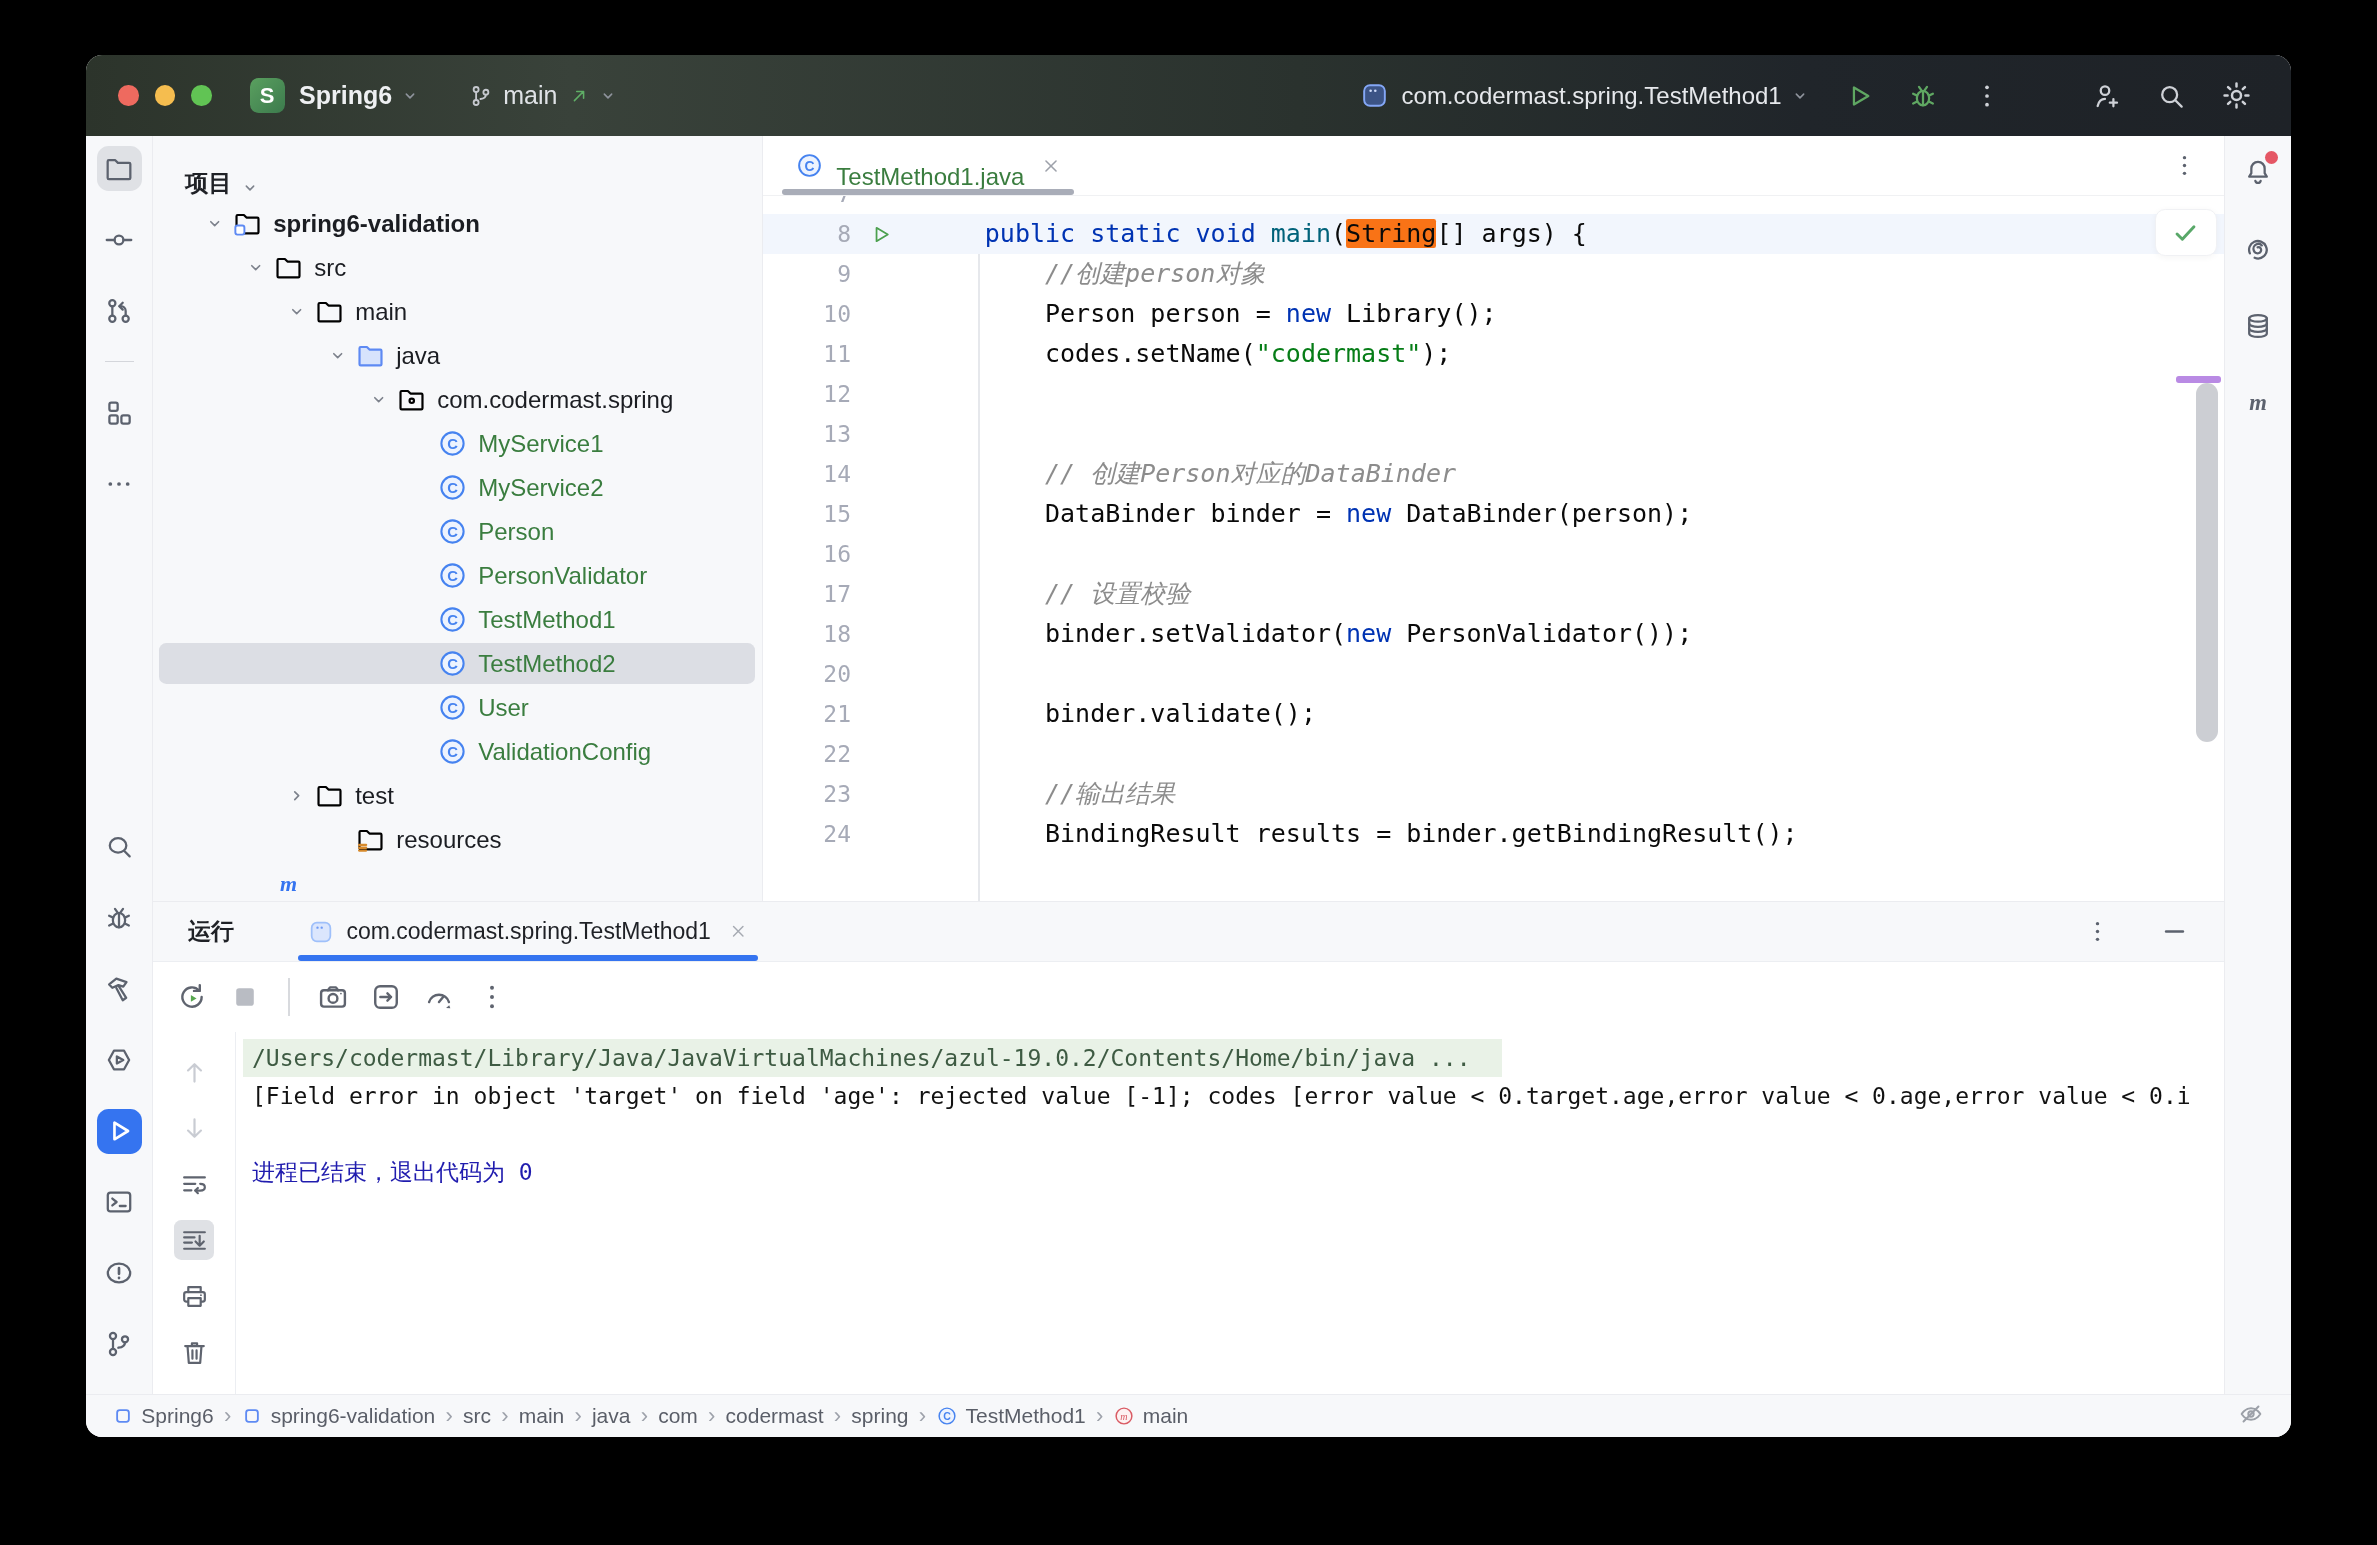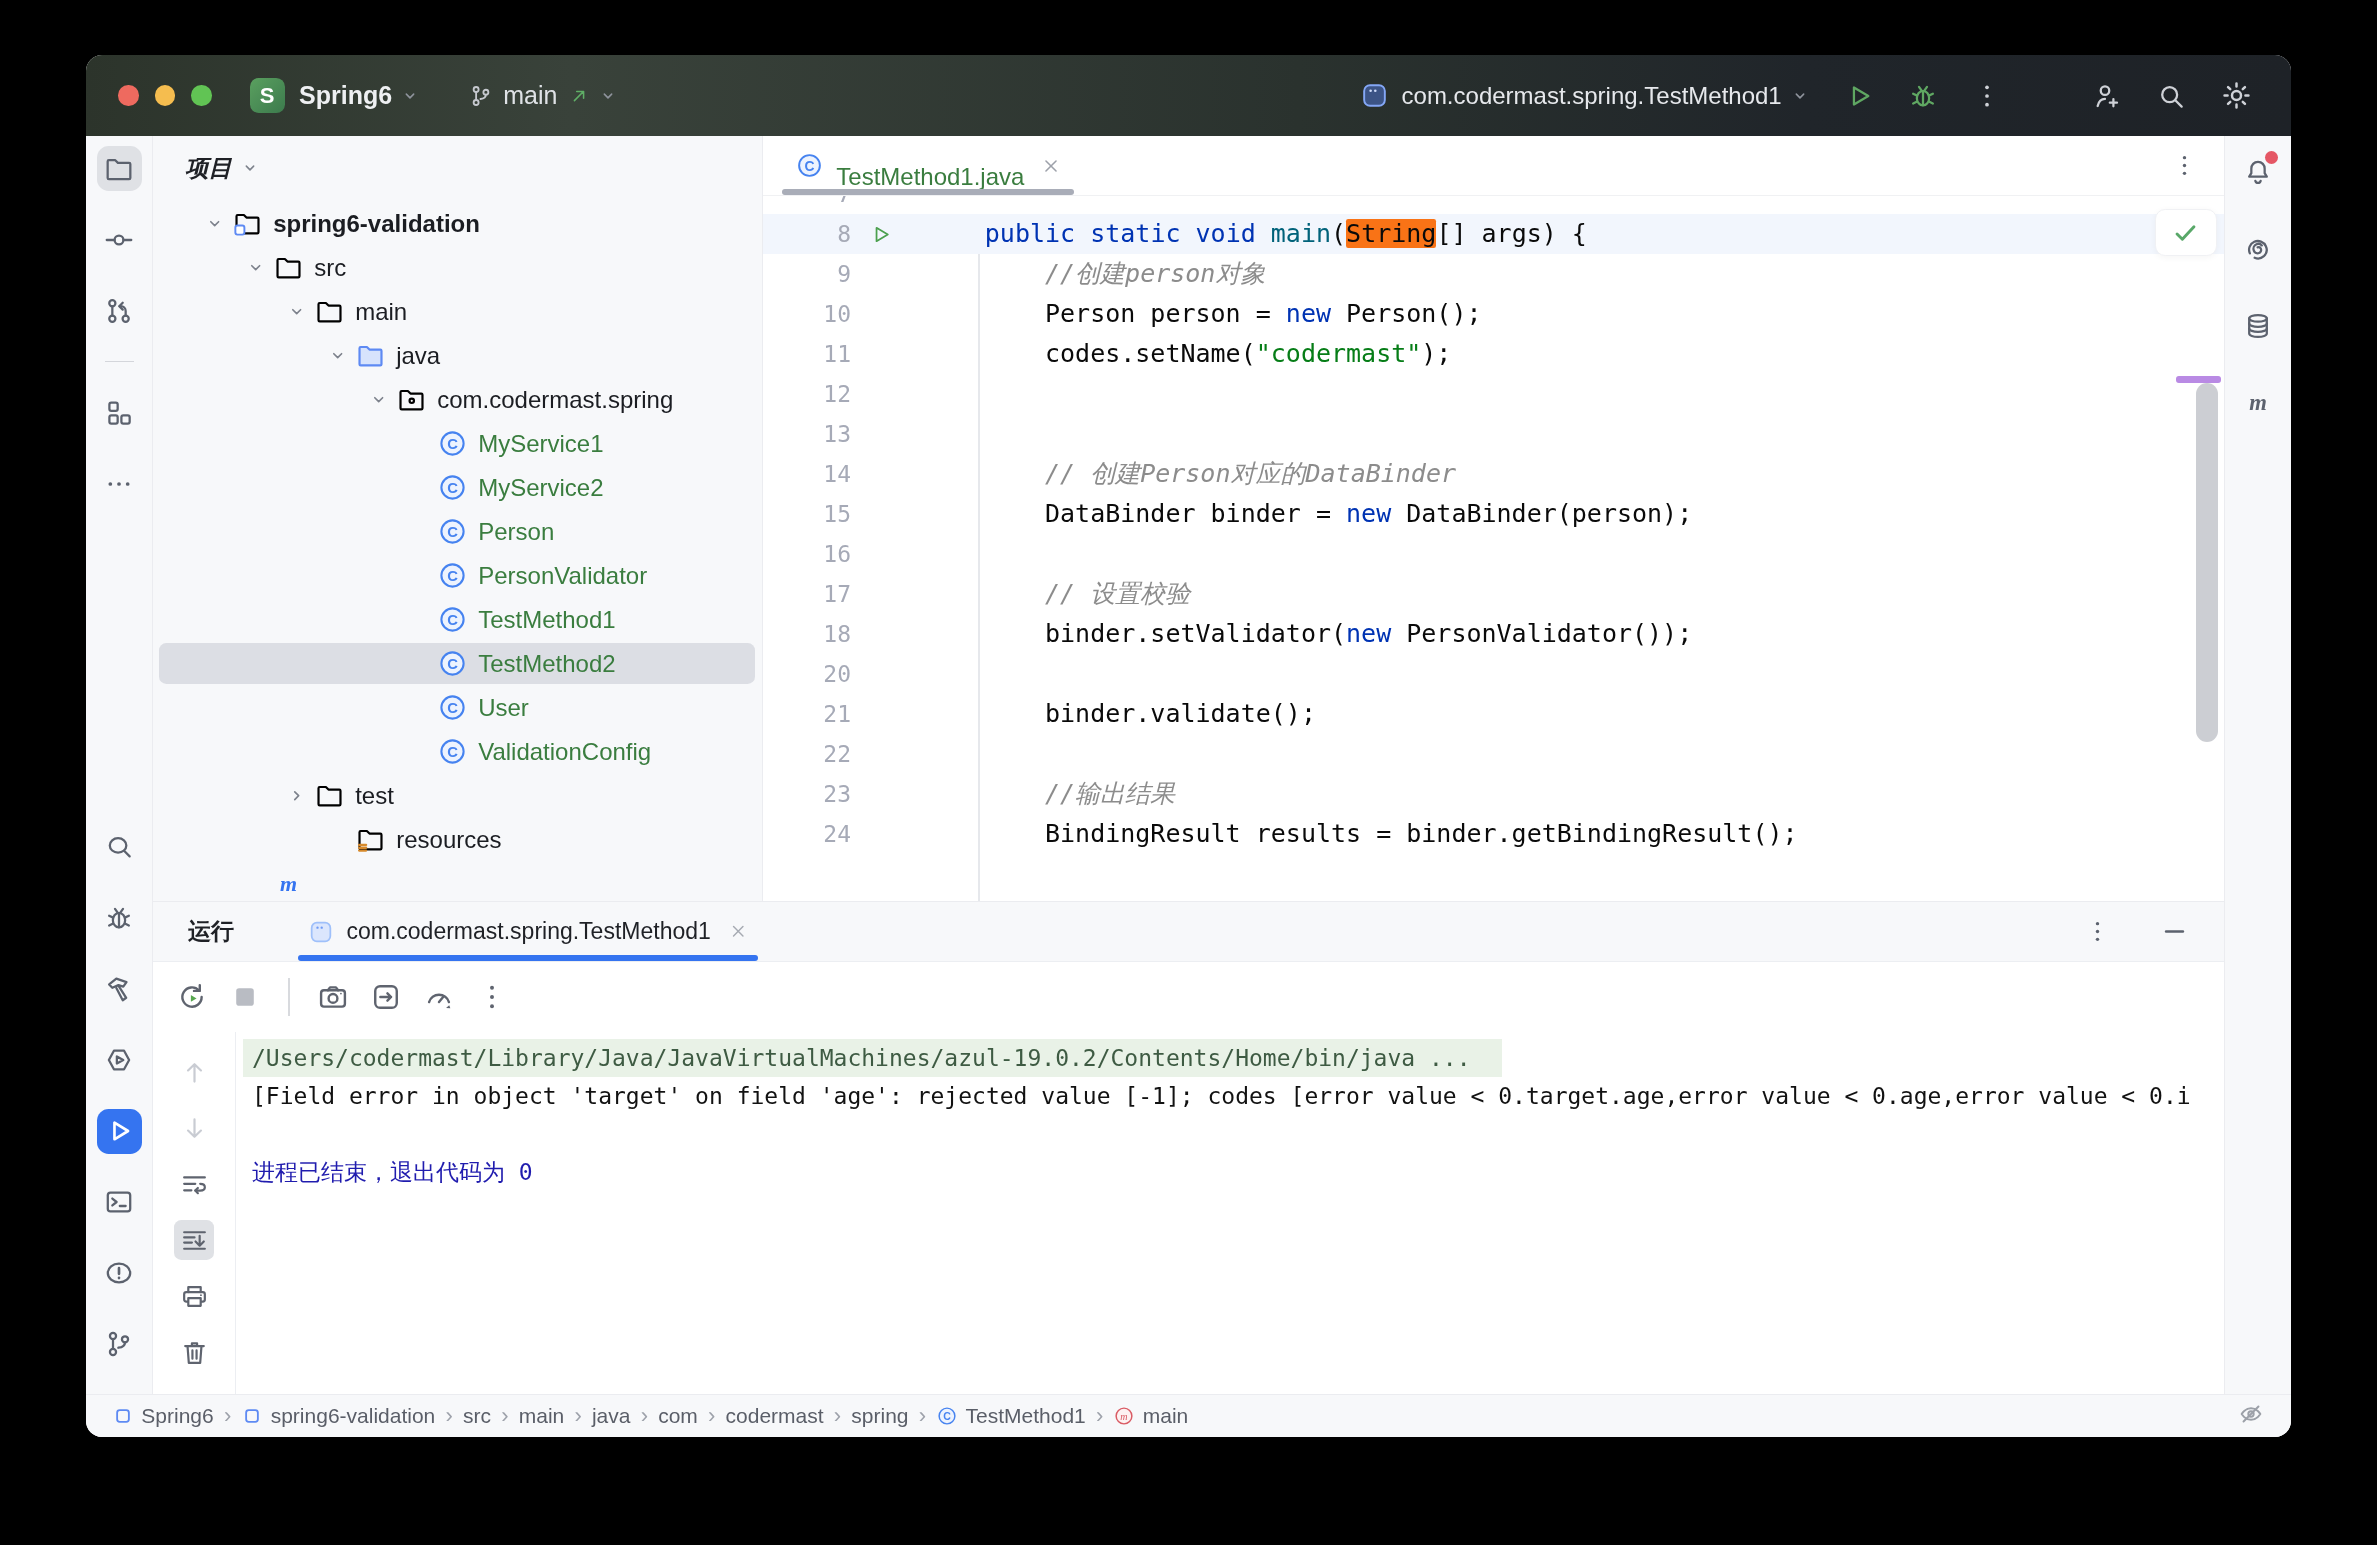--- a/index.html
+++ b/index.html
@@ -34,21 +34,21 @@
   .abtn .ic{width:32px;height:32px;}
   .abtn.sel{background:#dfe1e5;}
   .abtn.accent{background:#3574f0;color:#fff;}
   .abtn .badge{position:absolute;top:1.5px;right:2.9px;width:13px;height:13px;border-radius:50%;background:#e55765;}
   .adiv{width:29px;height:1.5px;background:#d4d6db;margin:1.5px 0 28px 0;}
   .abar .spacer{flex:1;}
   .mid{flex:1;display:flex;flex-direction:column;min-width:0;}
   .split{height:765px;flex:0 0 765px;display:flex;min-height:0;}
   
   .pp{width:609px;flex:0 0 609px;background:#f7f8fa;border-right:1.5px solid #ebecf0;display:flex;flex-direction:column;min-height:0;}
-  .pp-head{height:63px;flex:0 0 63px;display:flex;align-items:center;padding-left:32px;font-style:italic;}
+  .pp-head{height:63px;flex:0 0 63px;display:flex;align-items:flex-end;padding-left:32px;}
   .pp-title{font-size:23.4px;font-weight:bold;color:#1f2126;}
   .tree{flex:1;overflow:hidden;padding-top:2.9px;position:relative;}
   .trow{height:44px;display:flex;align-items:center;position:relative;}
   .trow .selband{position:absolute;left:5.9px;right:7.3px;top:1.5px;bottom:1.5px;border-radius:7.3px;background:#dcdee4;}
   .trow>*{position:relative;}
   .tchev{width:35px;height:25px;color:#7d828c;display:inline-flex;align-items:center;justify-content:center;flex:0 0 35px;}
   .tchev .ic{width:23.4px;height:23.4px;}
   .ticon{width:31px;height:31px;margin-right:10.2px;flex:0 0 31px;}
   .tlabel{font-size:24px;color:#1b1d22;white-space:nowrap;}
   .tlabel.green{color:#3a7d3f;}
@@ -589,21 +589,21 @@
      <span class="ctext"><span class="sp">    </span><span class="sk">public static void </span><span class="sf">main</span><span class="sp">(</span><span class="sh">String</span><span class="sp">[] args) {</span></span>
    </div>
                 <div class="crow">
      <span class="gnum">9</span>
      <span class="grun"></span>
      <span class="ctext"><span class="sp">        </span><span class="sc">//创建person对象</span></span>
    </div>
                 <div class="crow">
      <span class="gnum">10</span>
      <span class="grun"></span>
-     <span class="ctext"><span class="sp">        Person person = </span><span class="sk">new</span><span class="sp"> Person();</span></span>
+     <span class="ctext"><span class="sp">        Person person = </span><span class="sk">new</span><span class="sp"> Library();</span></span>
    </div>
                 <div class="crow">
      <span class="gnum">11</span>
      <span class="grun"></span>
      <span class="ctext"><span class="sp">        codes.setName(</span><span class="ss">"codermast"</span><span class="sp">);</span></span>
    </div>
                 <div class="crow">
      <span class="gnum">12</span>
      <span class="grun"></span>
    </div>

